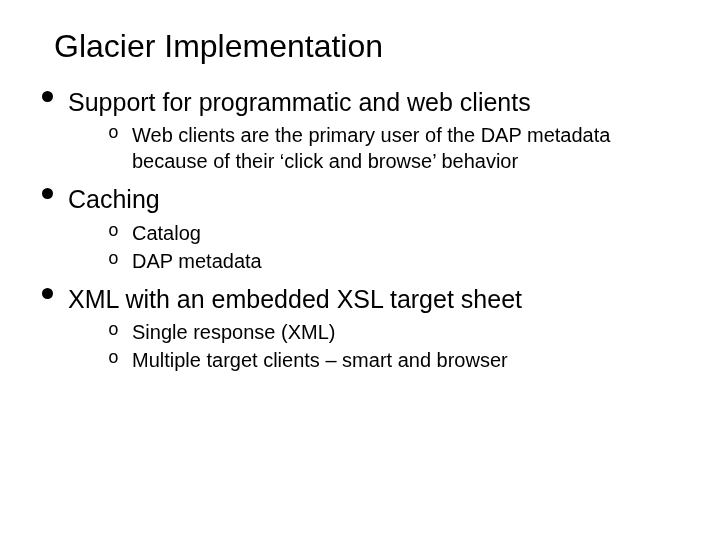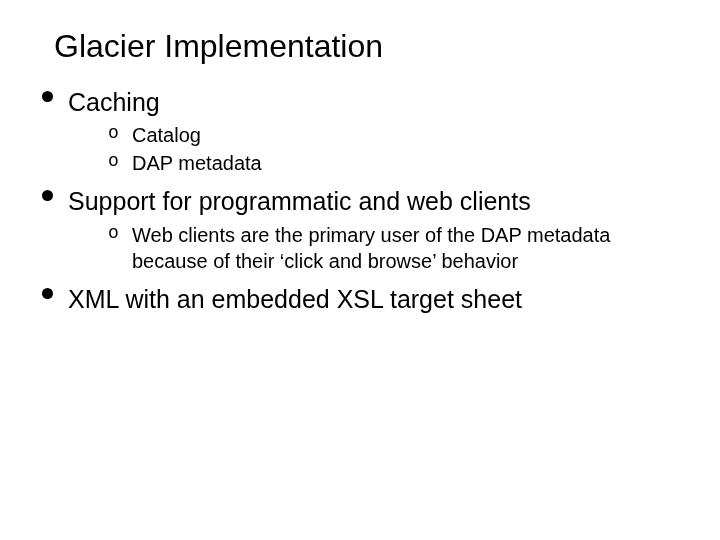--- a/index.html
+++ b/index.html
@@ -71,32 +71,36 @@
 </style>
 </head>
 <body>
 
 <div class="slide">
   <h1 class="title">Glacier Implementation</h1>
 
   <ul class="l1-list">
 
     <li class="l1-item">
+      <div class="l1-text">Support for programmatic and web clients</div>
+      <ul class="l2-list">
+        <li class="l2-item">Web clients are the primary user of the DAP metadata because of their ‘click and browse’ behavior</li>
+      </ul>
+    </li>
+
+    <li class="l1-item">
       <div class="l1-text">Caching</div>
       <ul class="l2-list">
         <li class="l2-item">Catalog</li>
         <li class="l2-item">DAP metadata</li>
       </ul>
     </li>
 
     <li class="l1-item">
-      <div class="l1-text">Support for programmatic and web clients</div>
+      <div class="l1-text">XML with an embedded XSL target sheet</div>
       <ul class="l2-list">
-        <li class="l2-item">Web clients are the primary user of the DAP metadata because of their ‘click and browse’ behavior</li>
+        <li class="l2-item">Single response (XML)</li>
+        <li class="l2-item">Multiple target clients – smart and browser</li>
       </ul>
-    </li>
-
-    <li class="l1-item">
-      <div class="l1-text">XML with an embedded XSL target sheet</div>
     </li>
 
   </ul>
 </div>
 
 </body></html>

